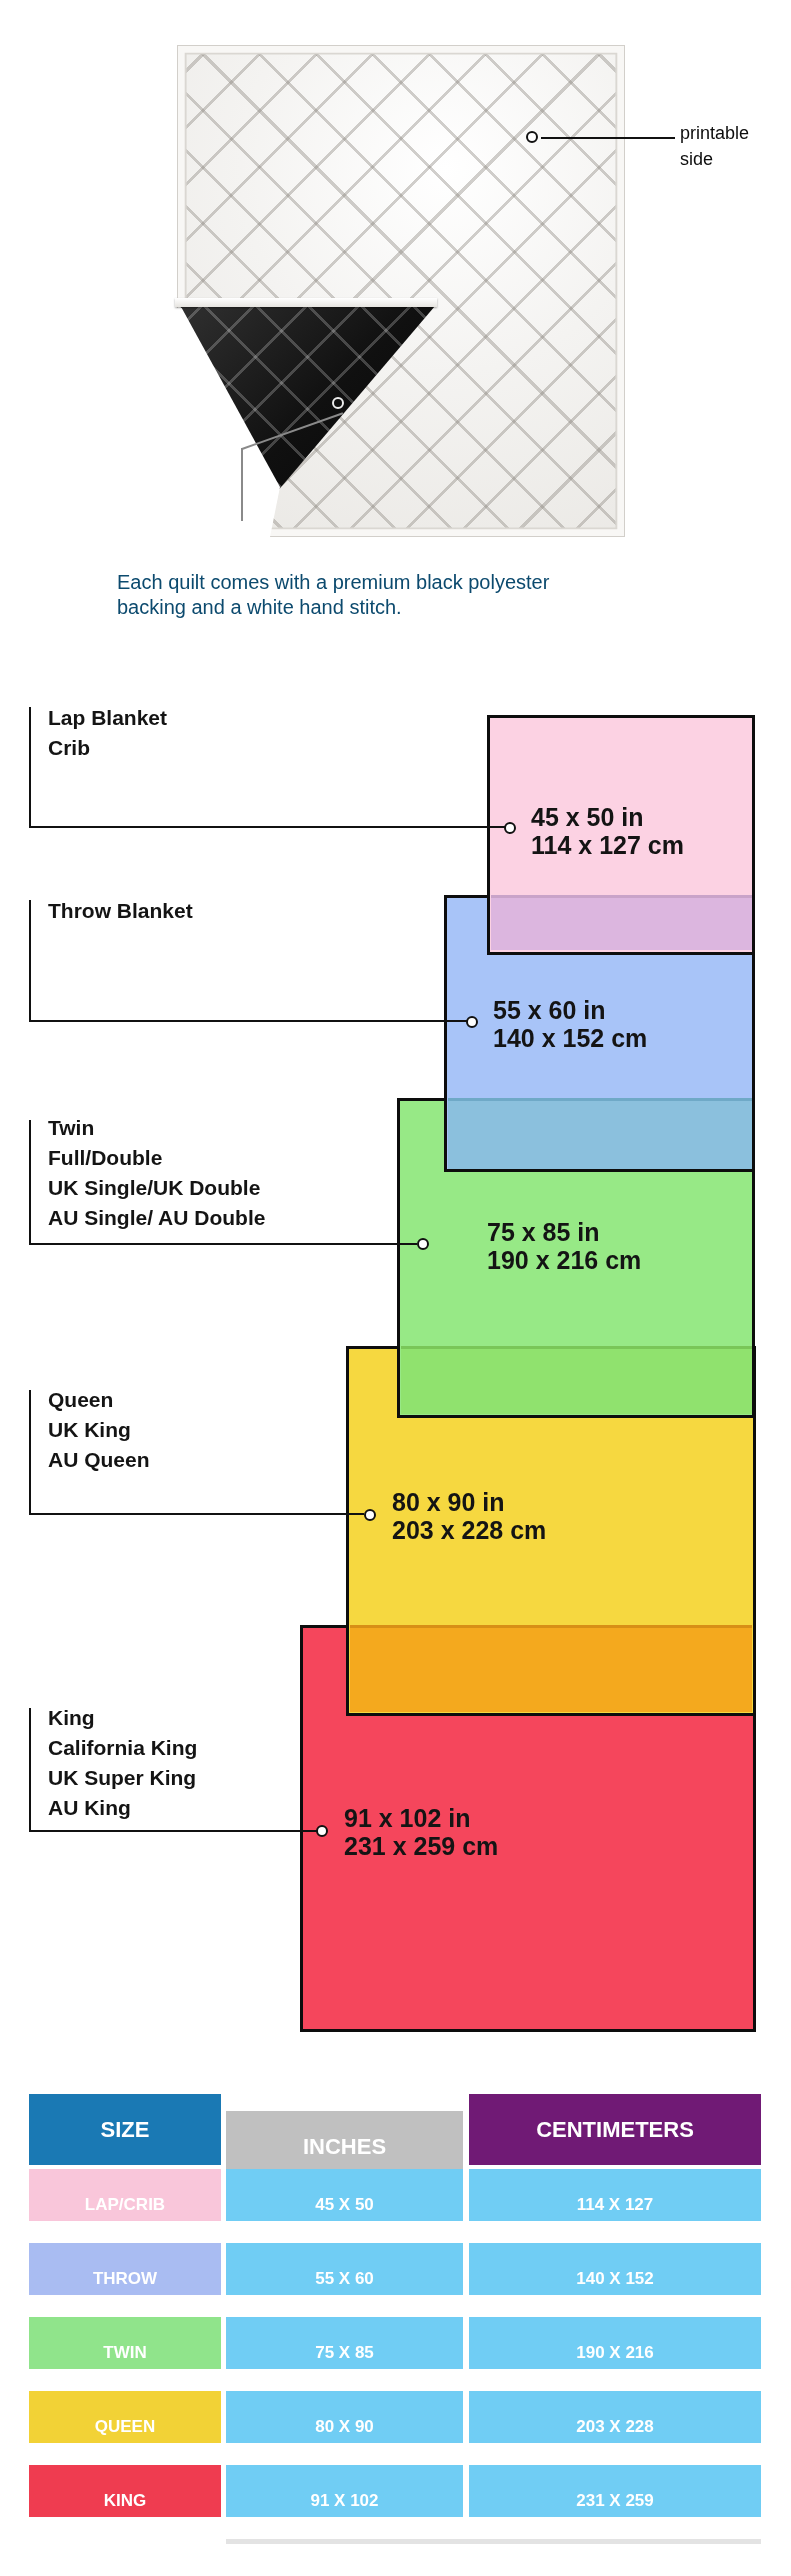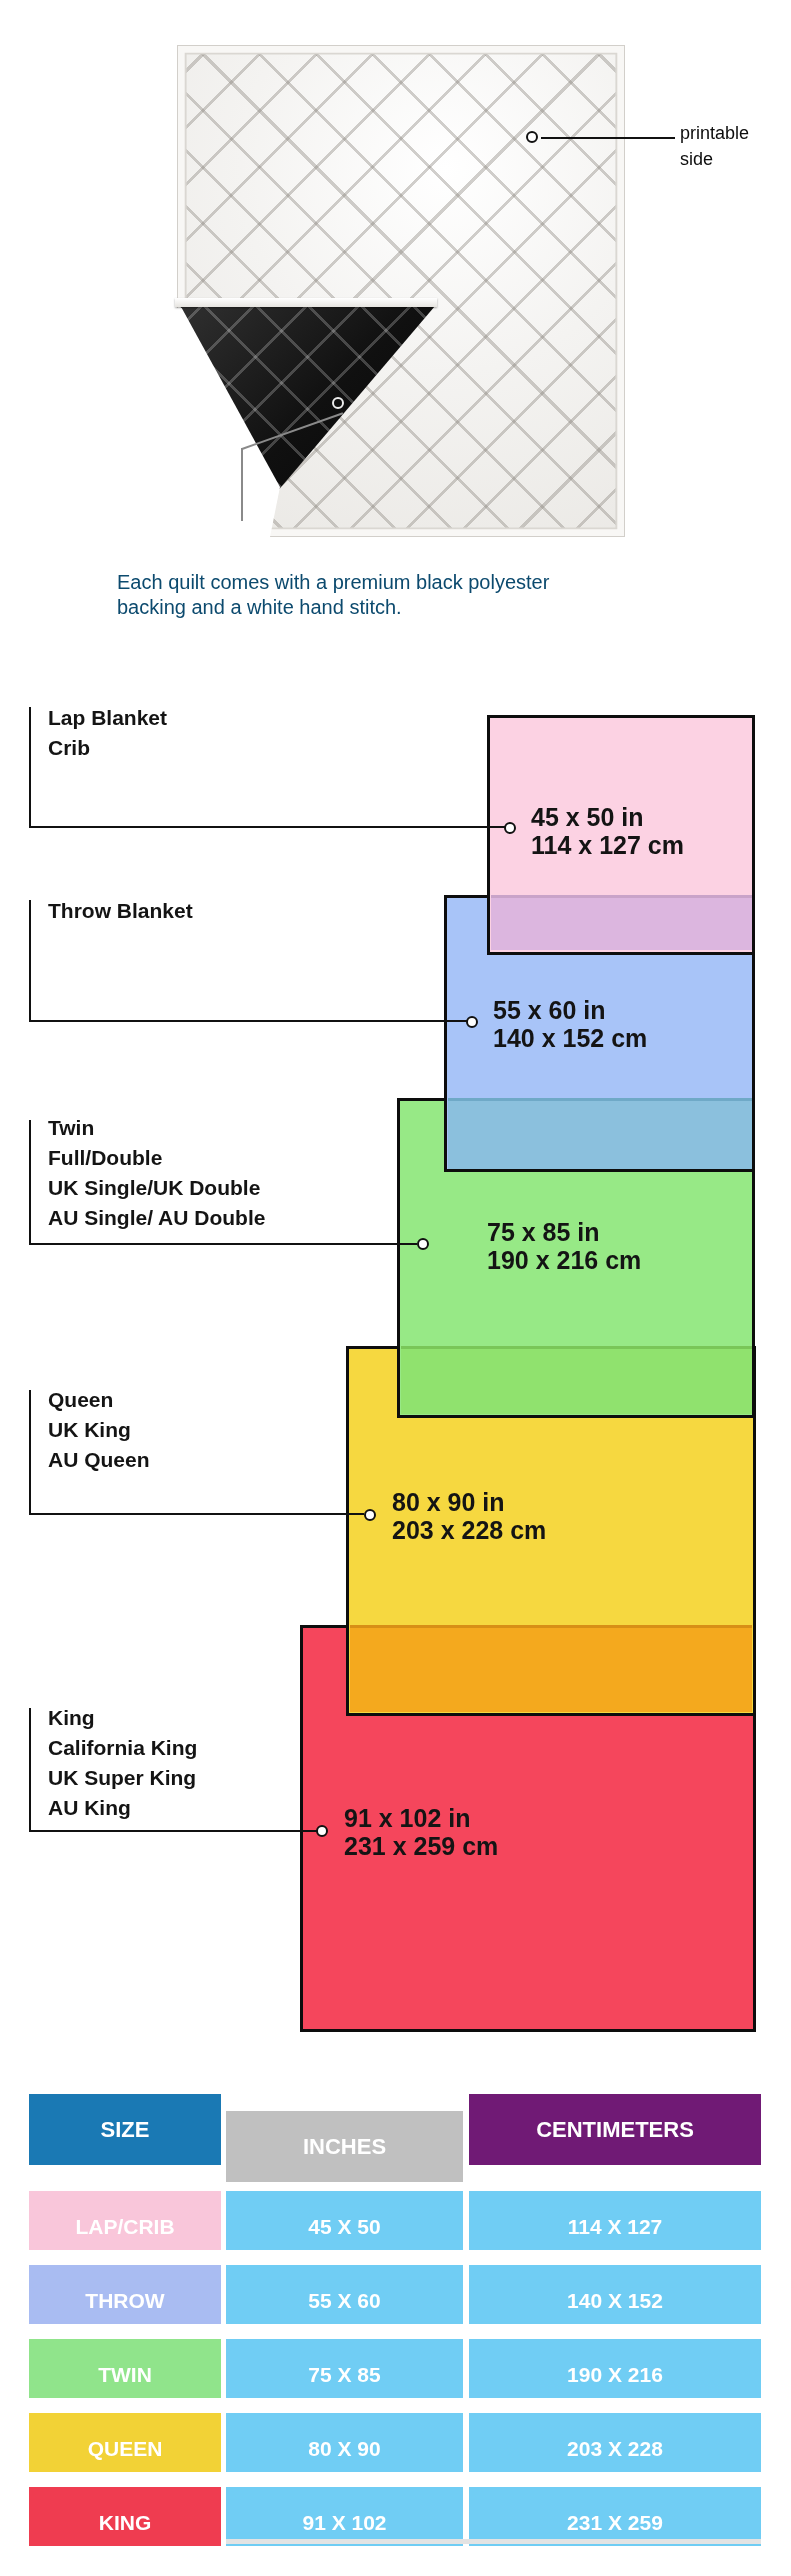--- a/index.html
+++ b/index.html
@@ -49,21 +49,21 @@
   #strip-green-yellow{left:401px;top:1346px;width:351px;height:68px;border-top:3.8px solid #79c658;z-index:15;}
   #strip-yellow-red {left:350px;top:1625px;width:402px;height:87px;border-top:3.8px solid #d88f16;z-index:15;}
 
   .size-label{position:absolute;left:48px;font-size:21px;font-weight:bold;line-height:30px;color:#141414;z-index:20;}
   .dim{position:absolute;font-size:25px;font-weight:bold;line-height:28px;color:#141414;z-index:22;}
   .connector{z-index:21;}
 
   
   .tcell{position:absolute;box-sizing:border-box;color:#ffffff;font-weight:bold;text-align:center;}
   .th{font-size:22px;line-height:71px;height:71px;}
-  .td{font-size:21px;line-height:71px;height:59px;margin-top:22px;}
+  .td{font-size:17px;line-height:71px;height:52px;}
   .col-size{left:29px;width:192px;}
   .col-in{left:226px;width:237px;}
   .col-cm{left:469px;width:292px;}
   .table-shadow{position:absolute;left:226px;top:2539px;width:535px;height:4.8px;background:#e3e3e3;}
 </style>
 </head>
 <body>
 
 <div class="page">
 

